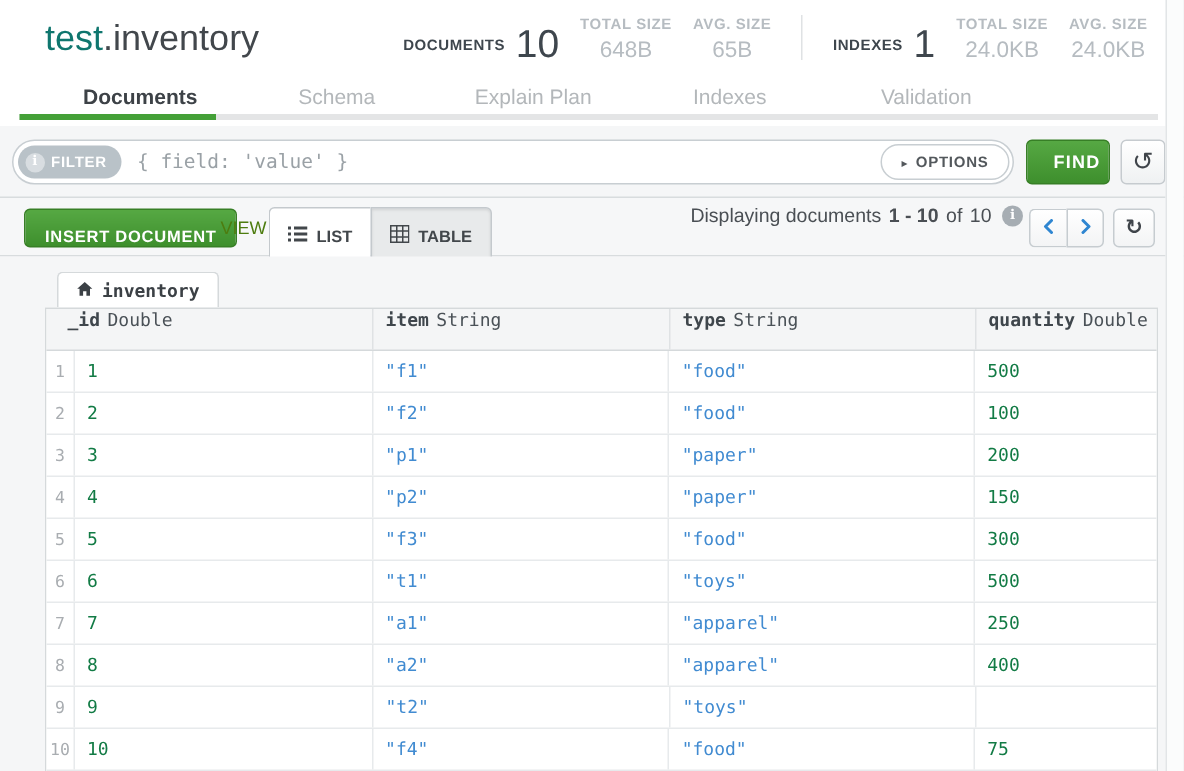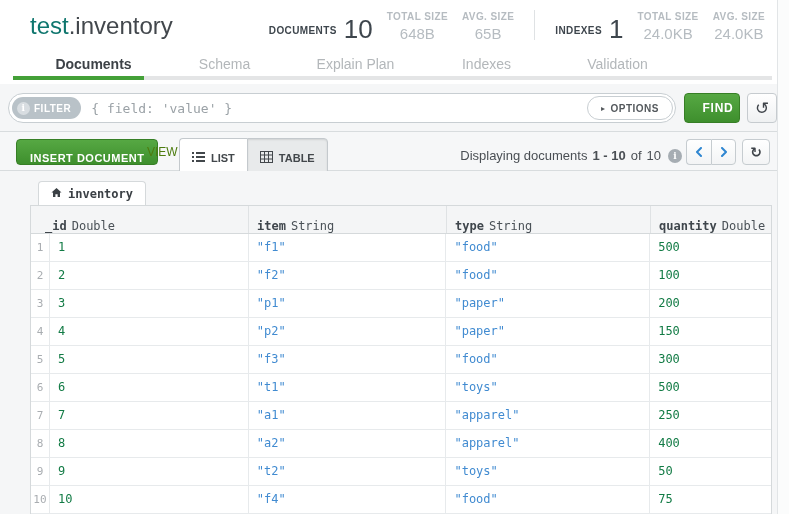--- a/index.html
+++ b/index.html
@@ -45,35 +45,35 @@
 
   
   .action-row { position:absolute; top:132px; left:0; right:0; height:39px; background:#f6f7f8; border-bottom:1px solid #d8dcde; }
   .insert-btn { position:absolute; left:16px; top:7px; height:25px; padding:12px 13px; font-size:11px; letter-spacing:.5px; }
   .view-label { position:absolute; left:147px; top:13px; font-size:12px; color:#4d7c0f; }
   .seg { position:absolute; left:179px; top:6px; display:flex; height:39px; }
   .seg-btn { display:flex; align-items:center; gap:6px; padding:0 12px; border:1px solid #c4c9cd; background:#fff; font-size:11px; font-weight:bold; color:#42474b; cursor:pointer; font-family:"Liberation Sans", sans-serif; }
   .seg-btn.first { border-radius:4px 0 0 4px; border-right:none; }
   .seg-btn.last { border-radius:0 4px 4px 0; }
   .seg-btn.active { background:#e8eaeb; box-shadow:inset 0 1px 2px rgba(0,0,0,.1); }
-  .status { position:absolute; right:107px; top:16px; font-size:13px; color:#4a4f54; display:flex; align-items:center; gap:5px; white-space:nowrap; }
+  .status { position:absolute; right:107px; top:4px; font-size:13px; color:#4a4f54; display:flex; align-items:center; gap:5px; white-space:nowrap; }
   .status .b { font-weight:bold; }
   .info-icon { width:14px; height:14px; border-radius:50%; background:#a6adb3; color:#fff; font-size:9px; font-weight:bold; text-align:center; line-height:14px; font-family:"DejaVu Serif", serif; margin-left:2px; cursor:pointer; }
   .pager { position:absolute; left:686px; top:7px; display:flex; }
   .pager-btn { width:25px; height:26px; border:1px solid #c6ccd0; background:linear-gradient(#fff,#f3f4f5); display:flex; align-items:center; justify-content:center; cursor:pointer; }
   .pager-btn.prev { border-radius:4px 0 0 4px; border-right:none; }
   .pager-btn.next { border-radius:0 4px 4px 0; }
   .refresh-btn { position:absolute; left:742px; top:7px; width:28px; height:26px; border:1px solid #c6ccd0; border-radius:4px; background:linear-gradient(#fff,#f3f4f5); color:#3f444a; font-size:14px; font-weight:bold; text-align:center; line-height:23px; cursor:pointer; font-family:"DejaVu Sans", sans-serif; }
 
   
   .content { position:absolute; top:171px; left:0; right:0; bottom:0; background:#f5f6f7; }
   .coll-tab { position:absolute; left:38px; top:10px; height:24px; background:#fff; border:1px solid #d5d9db; border-bottom:none; border-radius:4px 4px 0 0; display:flex; align-items:center; gap:6px; padding:0 12px; font-family:"DejaVu Sans Mono", monospace; font-size:12px; font-weight:bold; color:#3b4045; cursor:pointer; }
   .table { position:absolute; left:30px; top:34px; width:742px; background:#fff; border:1px solid #d5d9db; }
   .thead { display:flex; height:28px; background:#f4f5f6; border-bottom:1px solid #d5d9db; }
-  .th { display:flex; align-items:flex-end; gap:5px; font-family:"DejaVu Sans Mono", monospace; font-size:12px; color:#3f464c; border-right:1px solid #dfe2e4; padding-left:8px; overflow:hidden; }
+  .th { display:flex; align-items:flex-start; gap:5px; font-family:"DejaVu Sans Mono", monospace; font-size:12px; color:#3f464c; border-right:1px solid #dfe2e4; padding-left:8px; overflow:hidden; }
   .th .name { font-weight:bold; }
   .th .type { color:#4a5157; }
   .th-id { width:218px; padding-left:14px; }
   .th-item { width:198px; }
   .th-type { width:204px; }
   .th-qty { width:120px; border-right:none; }
   .tr { display:flex; height:28px; border-bottom:1px solid #e7eaec; background:#fff; }
   .td { font-family:"DejaVu Sans Mono", monospace; font-size:12px; line-height:27px; border-right:1px solid #e7eaec; padding-left:8px; overflow:hidden; white-space:nowrap; }
   .td.gutter { width:19px; padding:0; text-align:center; color:#a9adb1; font-size:11px; }
   .td.c-id { width:199px; }
@@ -297,21 +297,20 @@
     <div class="td c-item blue">"a2"</div>
     <div class="td c-type blue">"apparel"</div>
     <div class="td c-qty green">400</div>
   </div>
 
   <div class="tr">
     <div class="td gutter">9</div>
     <div class="td c-id green">9</div>
     <div class="td c-item blue">"t2"</div>
     <div class="td c-type blue">"toys"</div>
-    <div class="td c-qty green">50</div>
   </div>
 
   <div class="tr">
     <div class="td gutter">10</div>
     <div class="td c-id green">10</div>
     <div class="td c-item blue">"f4"</div>
     <div class="td c-type blue">"food"</div>
     <div class="td c-qty green">75</div>
   </div>
 </div>

